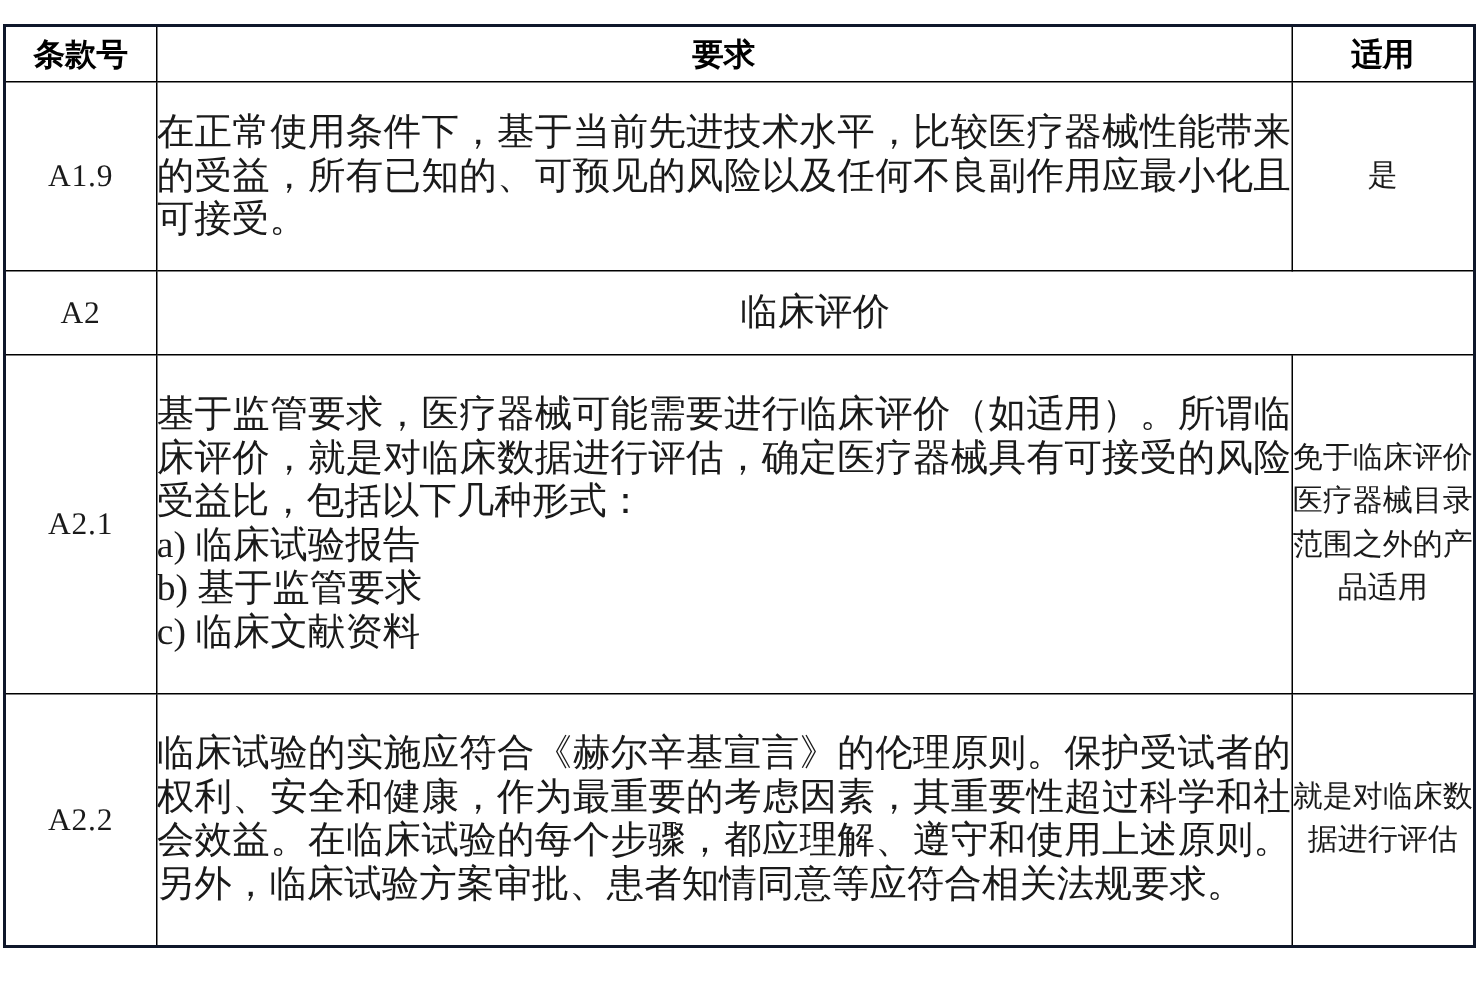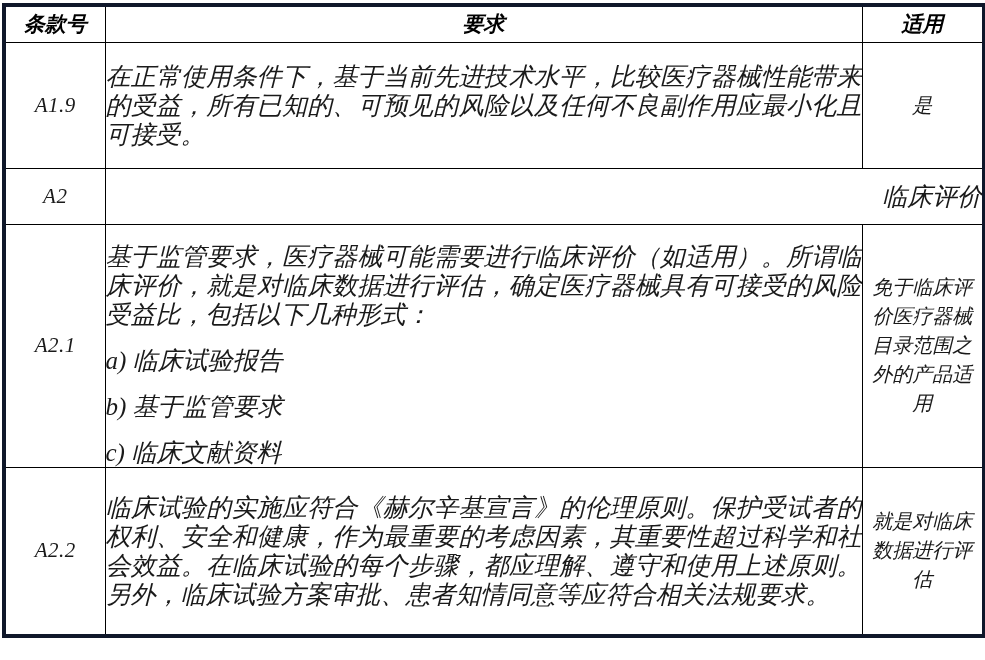--- a/index.html
+++ b/index.html
@@ -14,26 +14,25 @@
     position: relative;
     width: 985px;
     height: 660px;
     background: #ffffff;
     font-family: "Liberation Serif", "DejaVu Serif", serif;
     color: #1a1a1a;
   }
   table.req-table {
     position: absolute;
     left: 2px;
-    top: 3px;
+    top: 16px;
     width: 980px;
     border-collapse: collapse;
     table-layout: fixed;
-    border: 4px solid #0f172a;
-    font-style: italic;
+    border: 2px solid #0f172a;
   }
   table.req-table th,
   table.req-table td {
     border: 1.5px solid #000000;
     vertical-align: middle;
     padding: 0;
     overflow: hidden;
   }
   
   col.c-clause { width: 101px; }
@@ -62,24 +61,23 @@
   }
   
   td.req {
     font-size: 25px;
     line-height: 29px;
     padding: 4px 40px 4px 9px;
     text-align: justify;
   }
   td.req .req-line {
     text-align: justify;
-    margin-top: 17px;
   }
   td.req.single-line {
-    text-align: right;
+    text-align: center;
   }
   
   td.app {
     text-align: center;
     font-size: 20px;
     line-height: 29px;
     padding: 2px 6px;
   }
 </style>
 </head>

